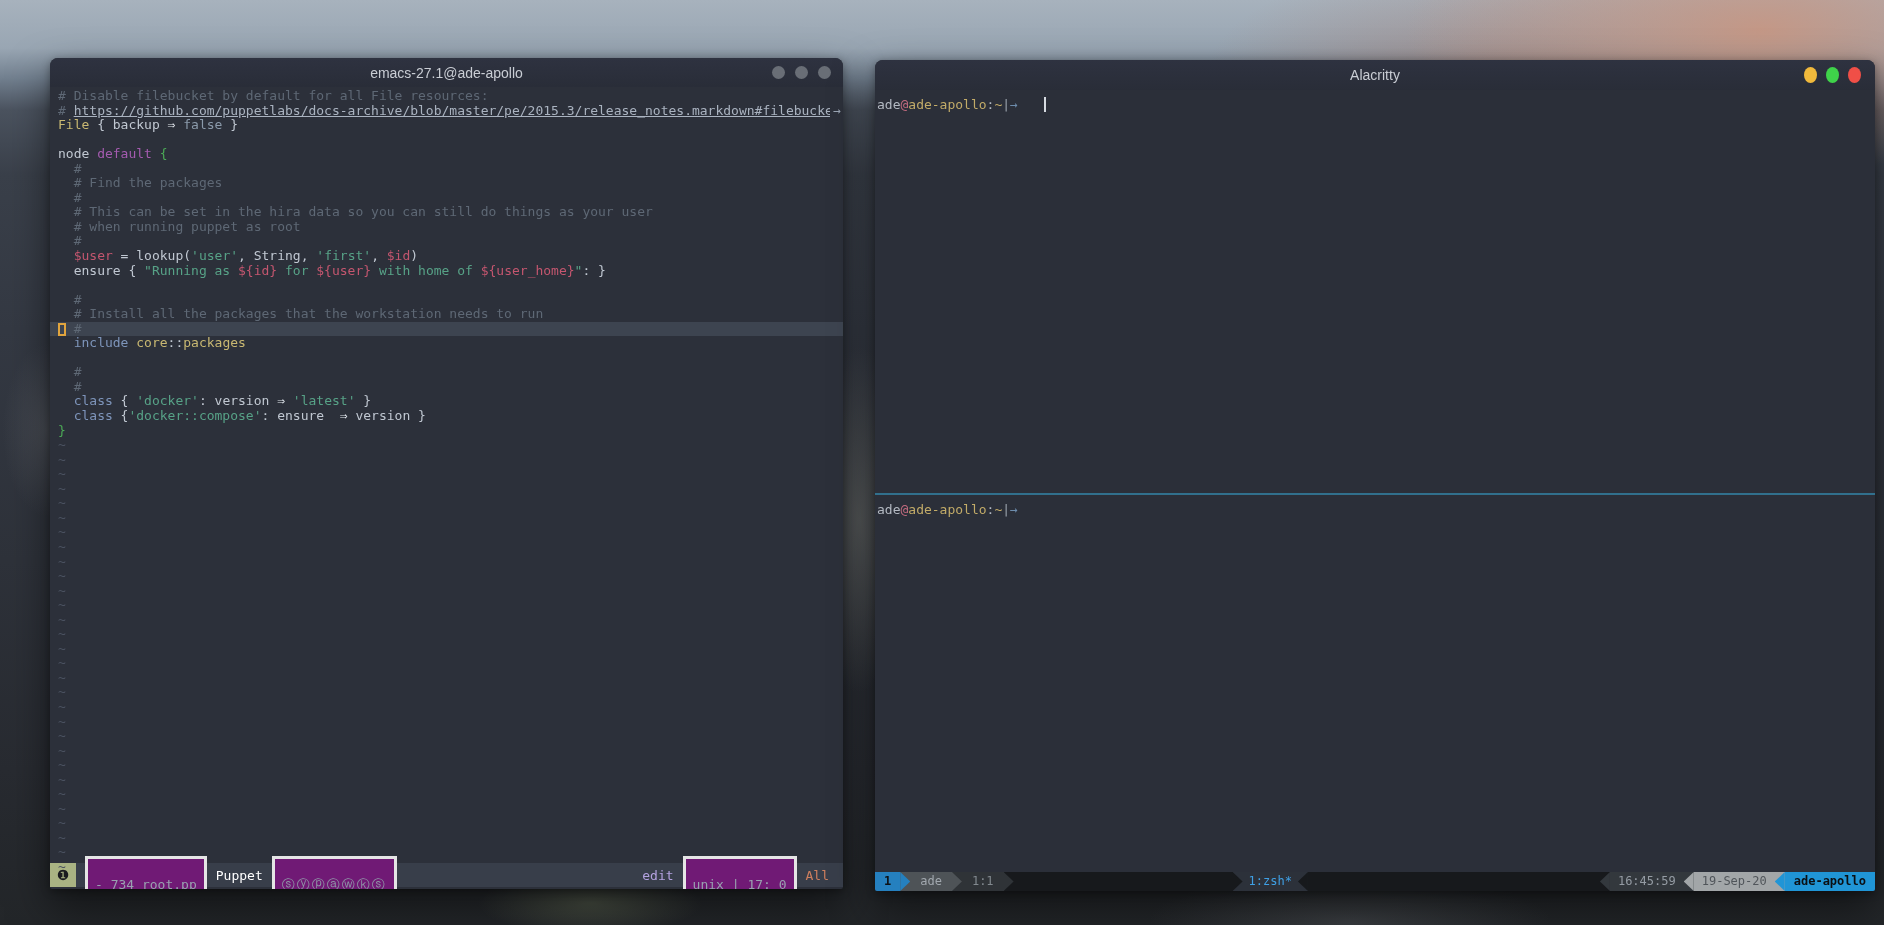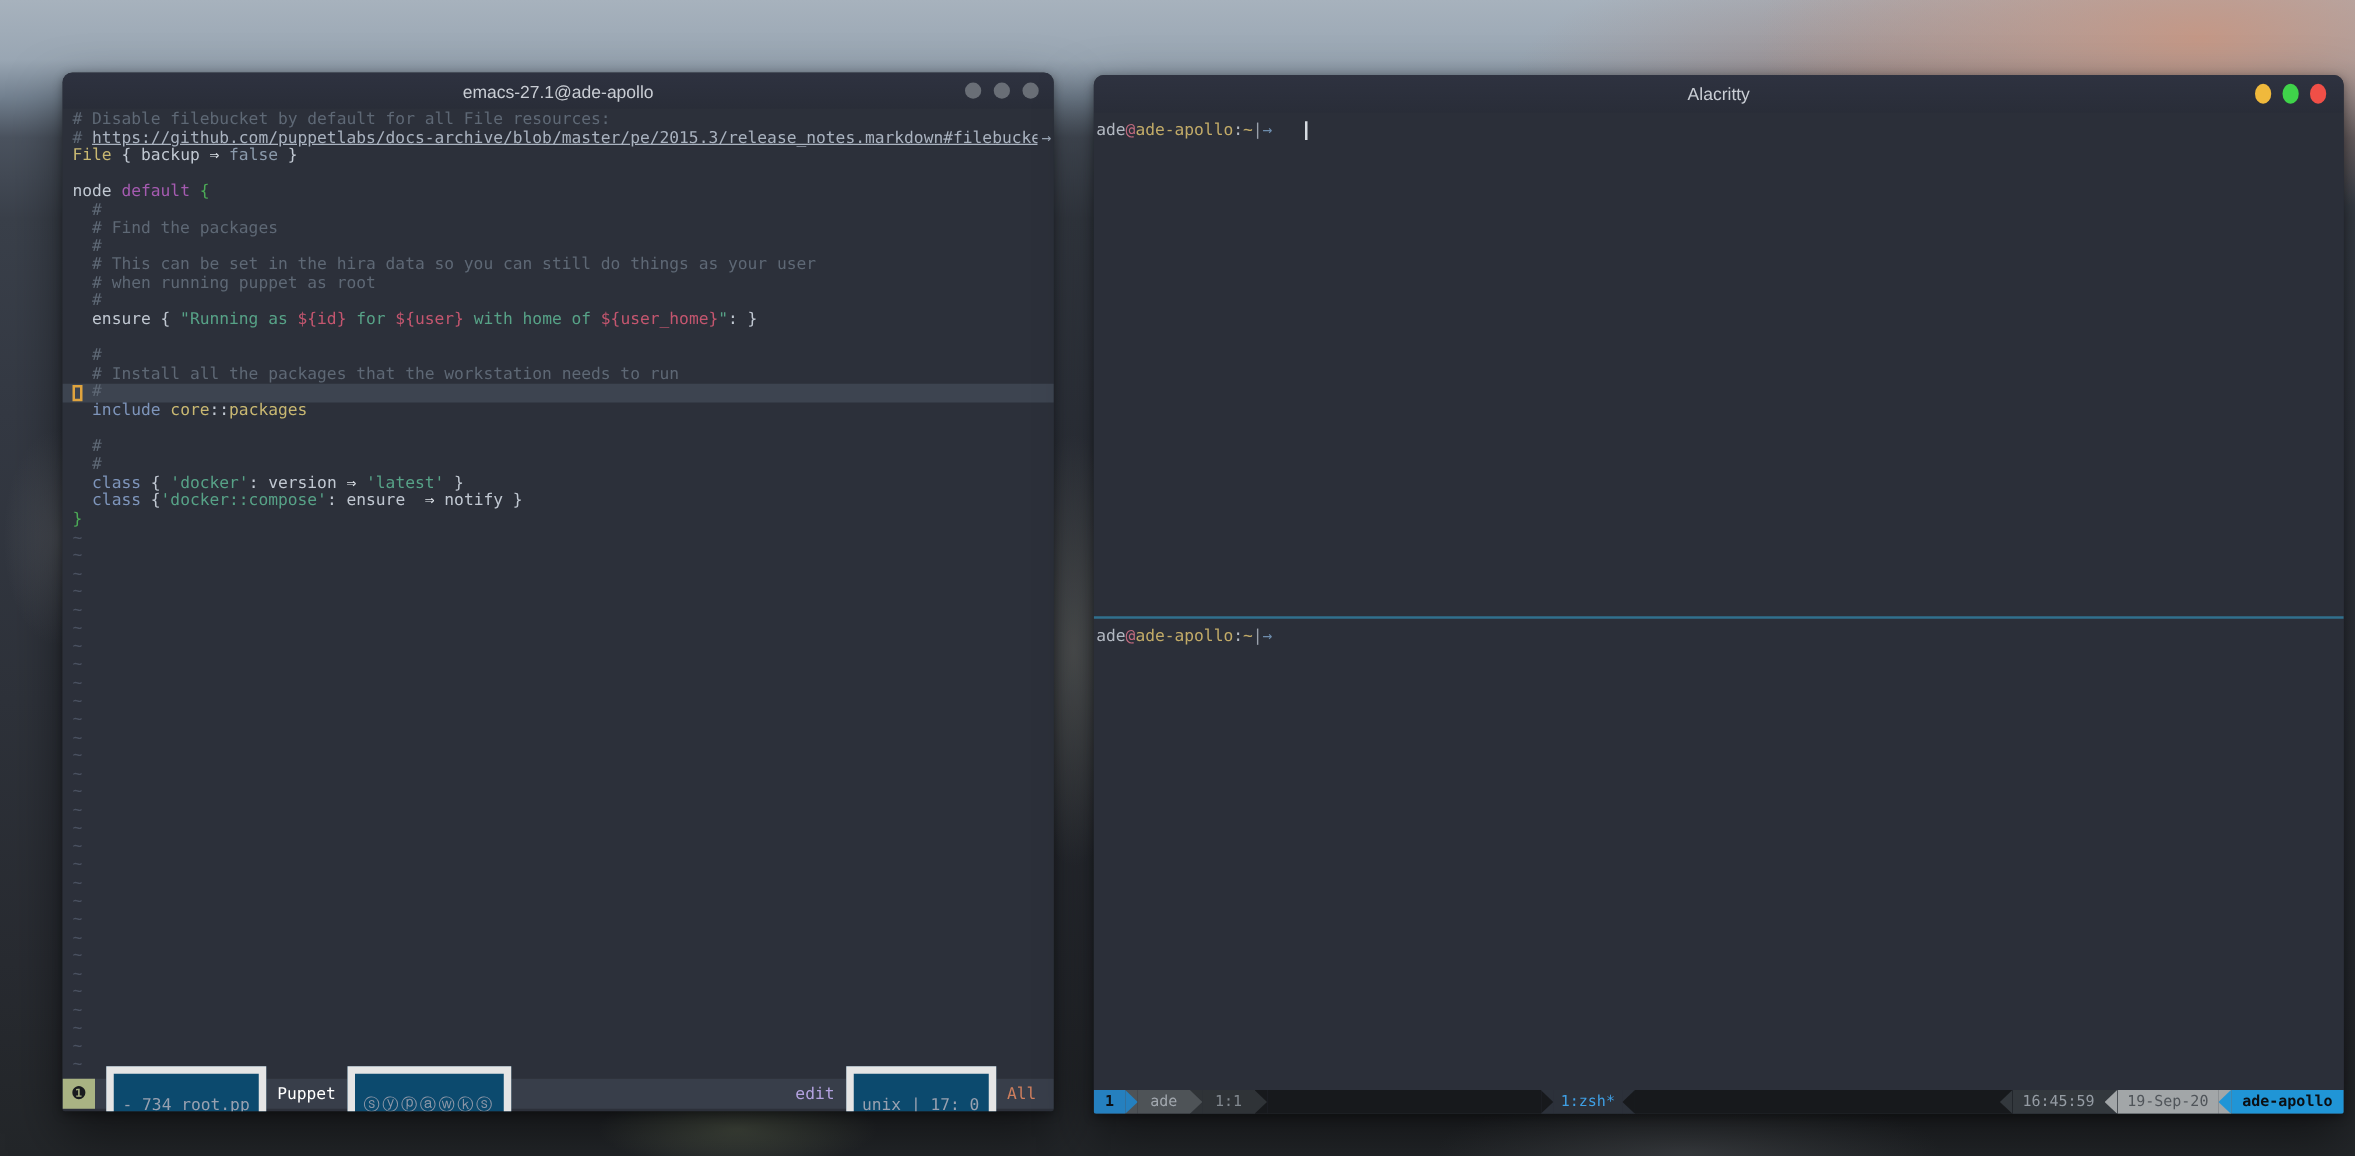--- a/index.html
+++ b/index.html
@@ -33,21 +33,21 @@
   .t-comment{color:#5e6875;} .t-link{color:#aab3c0;text-decoration:underline;}
   .t-plain{color:#c1c8d2;}  .t-type{color:#c9b872;}
   .t-kw{color:#7e95bb;}     .t-str{color:#57a287;}
   .t-var{color:#c4566f;}    .t-func{color:#a55bb0;}
   .t-green{color:#4cab57;}  .t-op{color:#dde2e8;}
   .t-dim{color:#8b9aab;}    .t-tilde{color:#4a5160;}
   #emacs-modeline{height:24px;background:#383e4a;display:flex;align-items:center;
     font-size:13px;color:#99a1b0;gap:9px;padding-right:14px;}
   .mbadge{width:26px;height:24px;background:#a9b383;color:#191b1f;text-align:center;
     line-height:24px;font-size:14px;flex:none;}
-  .mbox{background:#0c4a6e;border:6px solid #e5e5e5;padding:16px 7px;height:20px;
+  .mbox{background:#701a75;border:3px solid #e5e5e5;padding:16px 7px;height:20px;
     line-height:19px;box-sizing:border-box;white-space:pre;}
   .m-puppet{color:#ffffff;}
   .m-minor{letter-spacing:2px;color:#8f98a8;}
   .m-spacer{flex:1;}
   .m-edit{color:#b4a2e0;}
   .m-all{color:#cf7f5e;}
   
   #alacritty{left:875px;top:60px;width:1000px;height:831px;background:#2b2f39;}
   #alacritty .titlebar{height:30px;text-align:right;}
   #alacritty .btns{position:absolute;right:14px;top:0;height:100%;display:flex;align-items:center;gap:9px;}
@@ -107,31 +107,32 @@
       <div class="cline"><span class="t-comment"># </span><span class="t-link">https://github.com/puppetlabs/docs-archive/blob/master/pe/2015.3/release_notes.markdown#filebucket</span><span class="trunc">→</span></div>
       <div class="cline"><span class="t-type">File</span><span class="t-plain"> </span><span class="t-plain">{ backup </span><span class="t-op">⇒</span><span class="t-plain"> </span><span class="t-dim">false</span><span class="t-plain"> }</span></div>
       <div class="cline"></div>
       <div class="cline"><span class="t-plain">node </span><span class="t-func">default</span><span class="t-plain"> </span><span class="t-green">{</span></div>
       <div class="cline"><span class="t-comment">  #</span></div>
       <div class="cline"><span class="t-comment">  # Find the packages</span></div>
       <div class="cline"><span class="t-comment">  #</span></div>
       <div class="cline"><span class="t-comment">  # This can be set in the hira data so you can still do things as your user</span></div>
       <div class="cline"><span class="t-comment">  # when running puppet as root</span></div>
       <div class="cline"><span class="t-comment">  #</span></div>
+      <div class="cline"><span class="t-plain">  </span><span class="t-var">$user</span><span class="t-plain"> = lookup(</span><span class="t-str">'user'</span><span class="t-plain">, String, </span><span class="t-str">'first'</span><span class="t-plain">, </span><span class="t-var">$id</span><span class="t-plain">)</span></div>
       <div class="cline"><span class="t-plain">  ensure { </span><span class="t-str">"Running as </span><span class="t-var">${id}</span><span class="t-str"> for </span><span class="t-var">${user}</span><span class="t-str"> with home of </span><span class="t-var">${user_home}</span><span class="t-str">"</span><span class="t-plain">: }</span></div>
       <div class="cline"></div>
       <div class="cline"><span class="t-comment">  #</span></div>
       <div class="cline"><span class="t-comment">  # Install all the packages that the workstation needs to run</span></div>
       <div class="cline hl"><span class="hollow-cursor"></span><span class="t-comment">  #</span></div>
       <div class="cline"><span class="t-plain">  </span><span class="t-kw">include</span><span class="t-plain"> </span><span class="t-type">core</span><span class="t-plain">::</span><span class="t-type">packages</span></div>
       <div class="cline"></div>
       <div class="cline"><span class="t-comment">  #</span></div>
       <div class="cline"><span class="t-comment">  #</span></div>
       <div class="cline"><span class="t-plain">  </span><span class="t-kw">class</span><span class="t-plain"> { </span><span class="t-str">'docker'</span><span class="t-plain">: version </span><span class="t-op">⇒</span><span class="t-plain"> </span><span class="t-str">'latest'</span><span class="t-plain"> }</span></div>
-      <div class="cline"><span class="t-plain">  </span><span class="t-kw">class</span><span class="t-plain"> {</span><span class="t-str">'docker::compose'</span><span class="t-plain">: ensure  </span><span class="t-op">⇒</span><span class="t-plain"> notify }</span></div>
+      <div class="cline"><span class="t-plain">  </span><span class="t-kw">class</span><span class="t-plain"> {</span><span class="t-str">'docker::compose'</span><span class="t-plain">: ensure  </span><span class="t-op">⇒</span><span class="t-plain"> version }</span></div>
       <div class="cline"><span class="t-green">}</span></div>
       <div class="cline"><span class="t-tilde">~</span></div>
       <div class="cline"><span class="t-tilde">~</span></div>
       <div class="cline"><span class="t-tilde">~</span></div>
       <div class="cline"><span class="t-tilde">~</span></div>
       <div class="cline"><span class="t-tilde">~</span></div>
       <div class="cline"><span class="t-tilde">~</span></div>
       <div class="cline"><span class="t-tilde">~</span></div>
       <div class="cline"><span class="t-tilde">~</span></div>
       <div class="cline"><span class="t-tilde">~</span></div>

